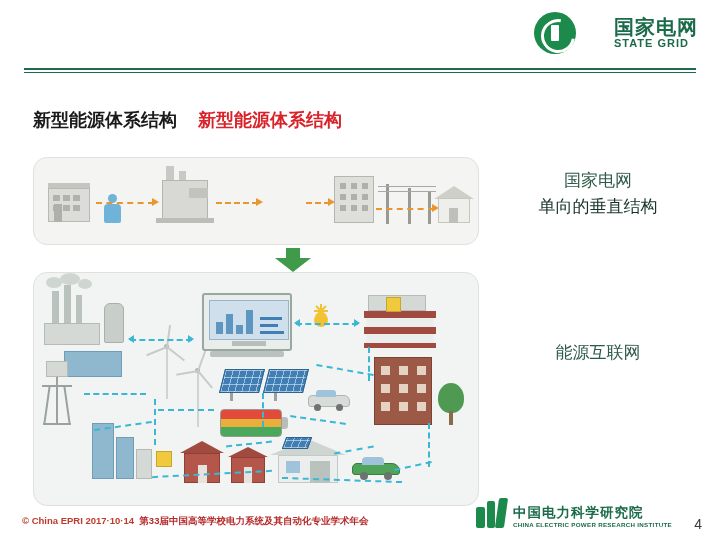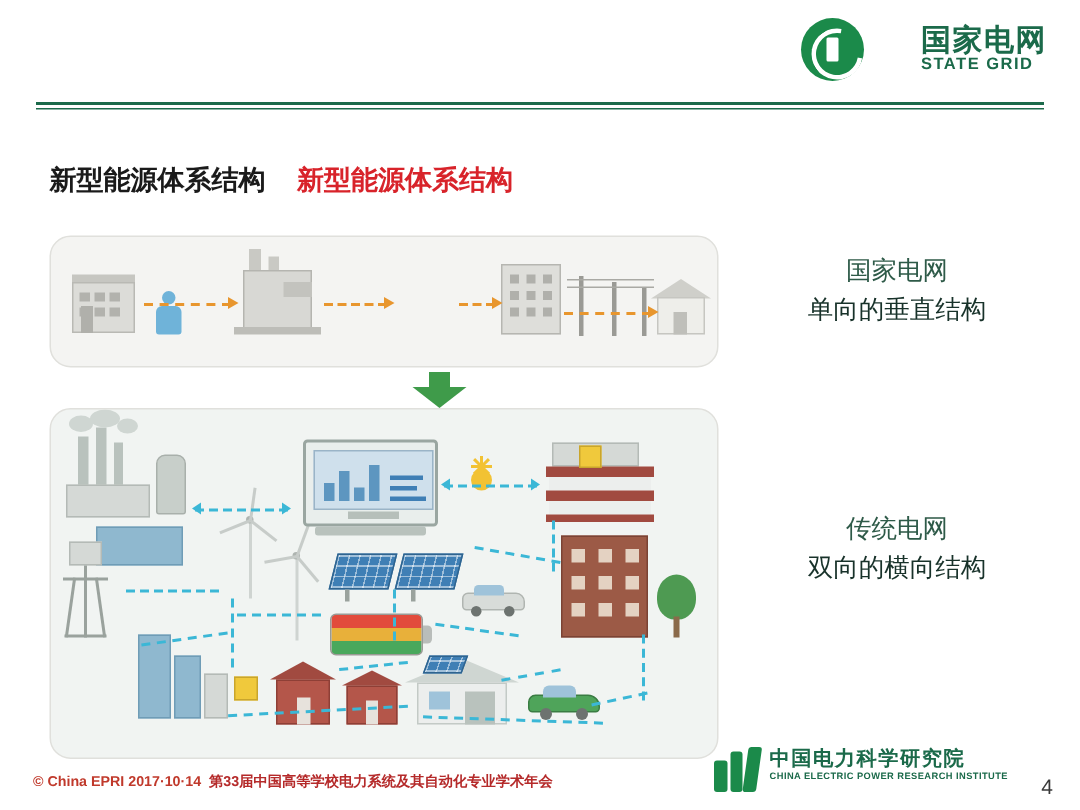--- a/index.html
+++ b/index.html
@@ -156,21 +156,21 @@
     font-size: 9.5px;
     font-weight: bold;
     color: #c0392b;
     white-space: nowrap;
   }
   .footer-note .seg2 { color: #b52a2a; }
   .epri-logo {
     position: absolute;
     right: 48px; bottom: 12px;
     display: flex;
-    align-items: flex-start;
+    align-items: flex-end;
     gap: 7px;
   }
   .epri-mark {
     width: 30px; height: 30px;
     position: relative;
     flex: 0 0 auto;
   }
   .epri-mark i {
     position: absolute;
     background: #1b8a4a;
@@ -601,22 +601,21 @@
   <div class="b-el link-v" style="left:394px; top:150px; height:44px;"></div>
   <div class="b-el link" style="left:360px; top:192px; width:38px; transform:rotate(-12deg);"></div>
 </div>
 
 <div class="caption cap-top">
   <div class="l1">国家电网</div>
   <div class="l2">单向的垂直结构</div>
 </div>
 
 <div class="caption cap-bottom">
-  <div class="l1">传统电网</div>
-  <div class="l2">双向的横向结构</div>
+  <div class="l1">能源互联网</div>
 </div>
 
 <div class="footer-note">
   <span>© China EPRI  2017·10·14</span>&nbsp;&nbsp;<span class="seg2">第33届中国高等学校电力系统及其自动化专业学术年会</span>
 </div>
 
 <div class="epri-logo">
   <div class="epri-mark">
       <i></i>
       <i></i>

